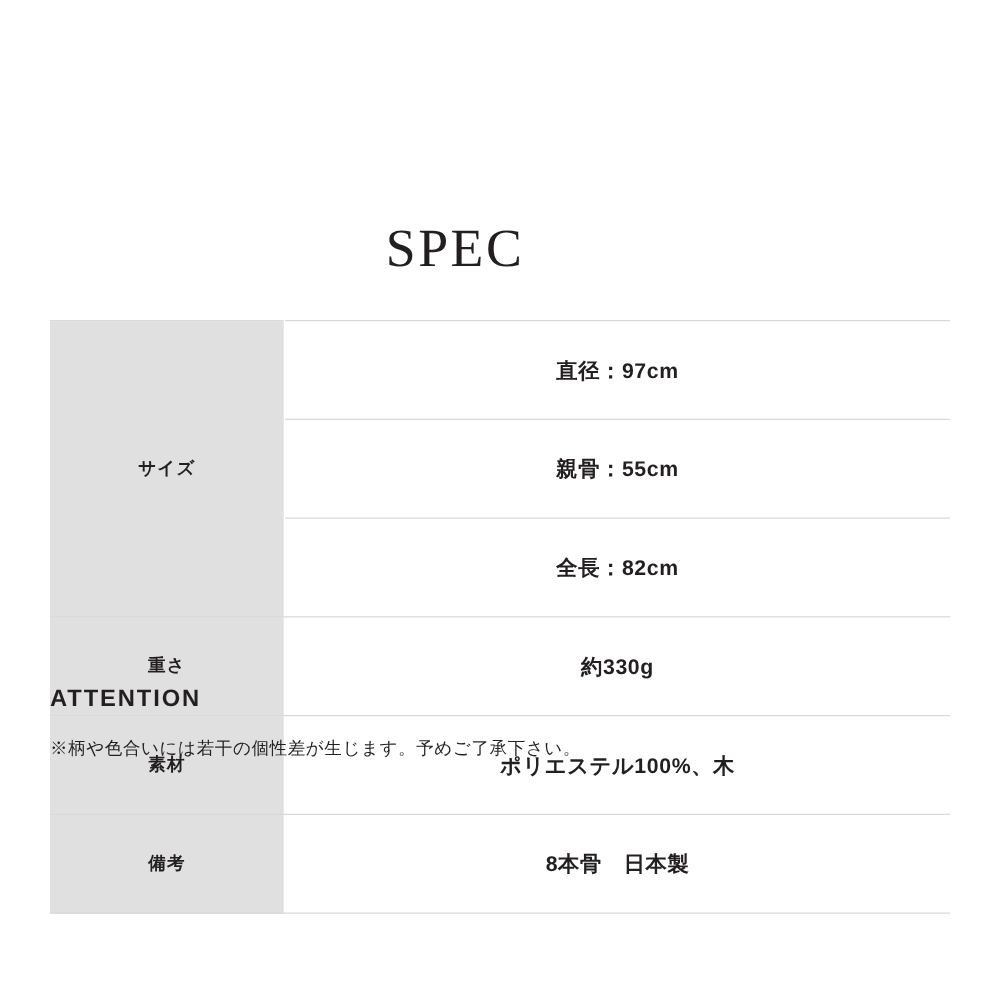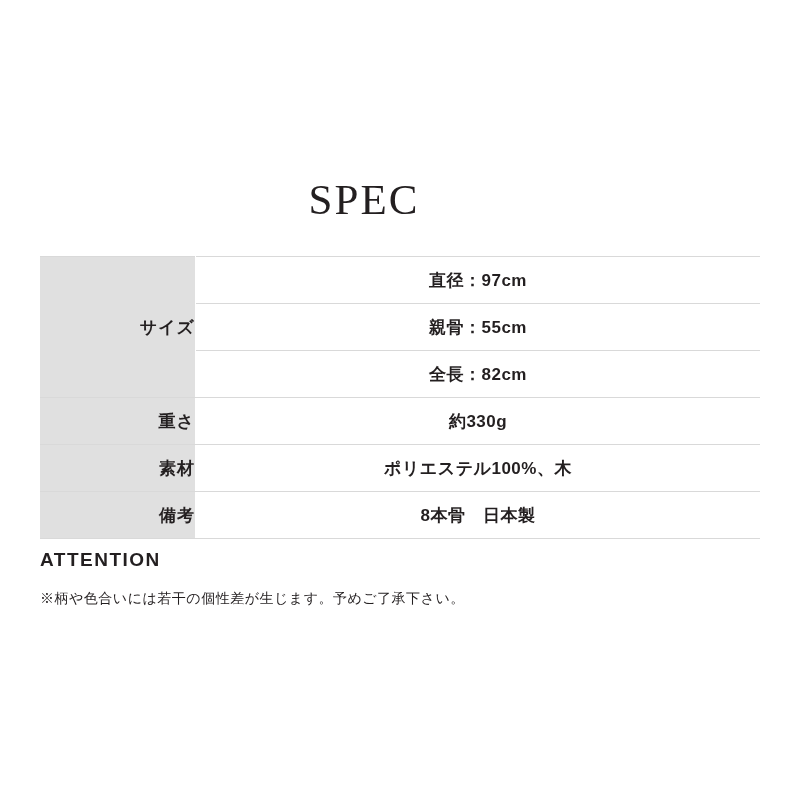--- a/index.html
+++ b/index.html
@@ -39,31 +39,31 @@
   .spec-table {
     position: absolute;
     left: 40px;
     top: 256px;
     width: 720px;
     border-collapse: collapse;
     table-layout: fixed;
   }
   .spec-table td {
     border-bottom: 1px solid #d9d9d9;
-    padding: 0;
+    padding: 16px;
     vertical-align: middle;
   }
   .spec-table tr:first-child td {
     border-top: 1px solid #d9d9d9;
   }
   .label-cell {
     width: 155px;
     background: #e0e0e0;
-    text-align: right;
-    font-size: 17px;
+    text-align: center;
+    font-size: 14px;
     font-weight: bold;
     letter-spacing: 1px;
     color: #231f20;
     border-right: 1px solid #ffffff;
   }
   .value-cell {
     text-align: center;
     font-size: 17px;
     font-weight: bold;
     letter-spacing: 0.5px;

